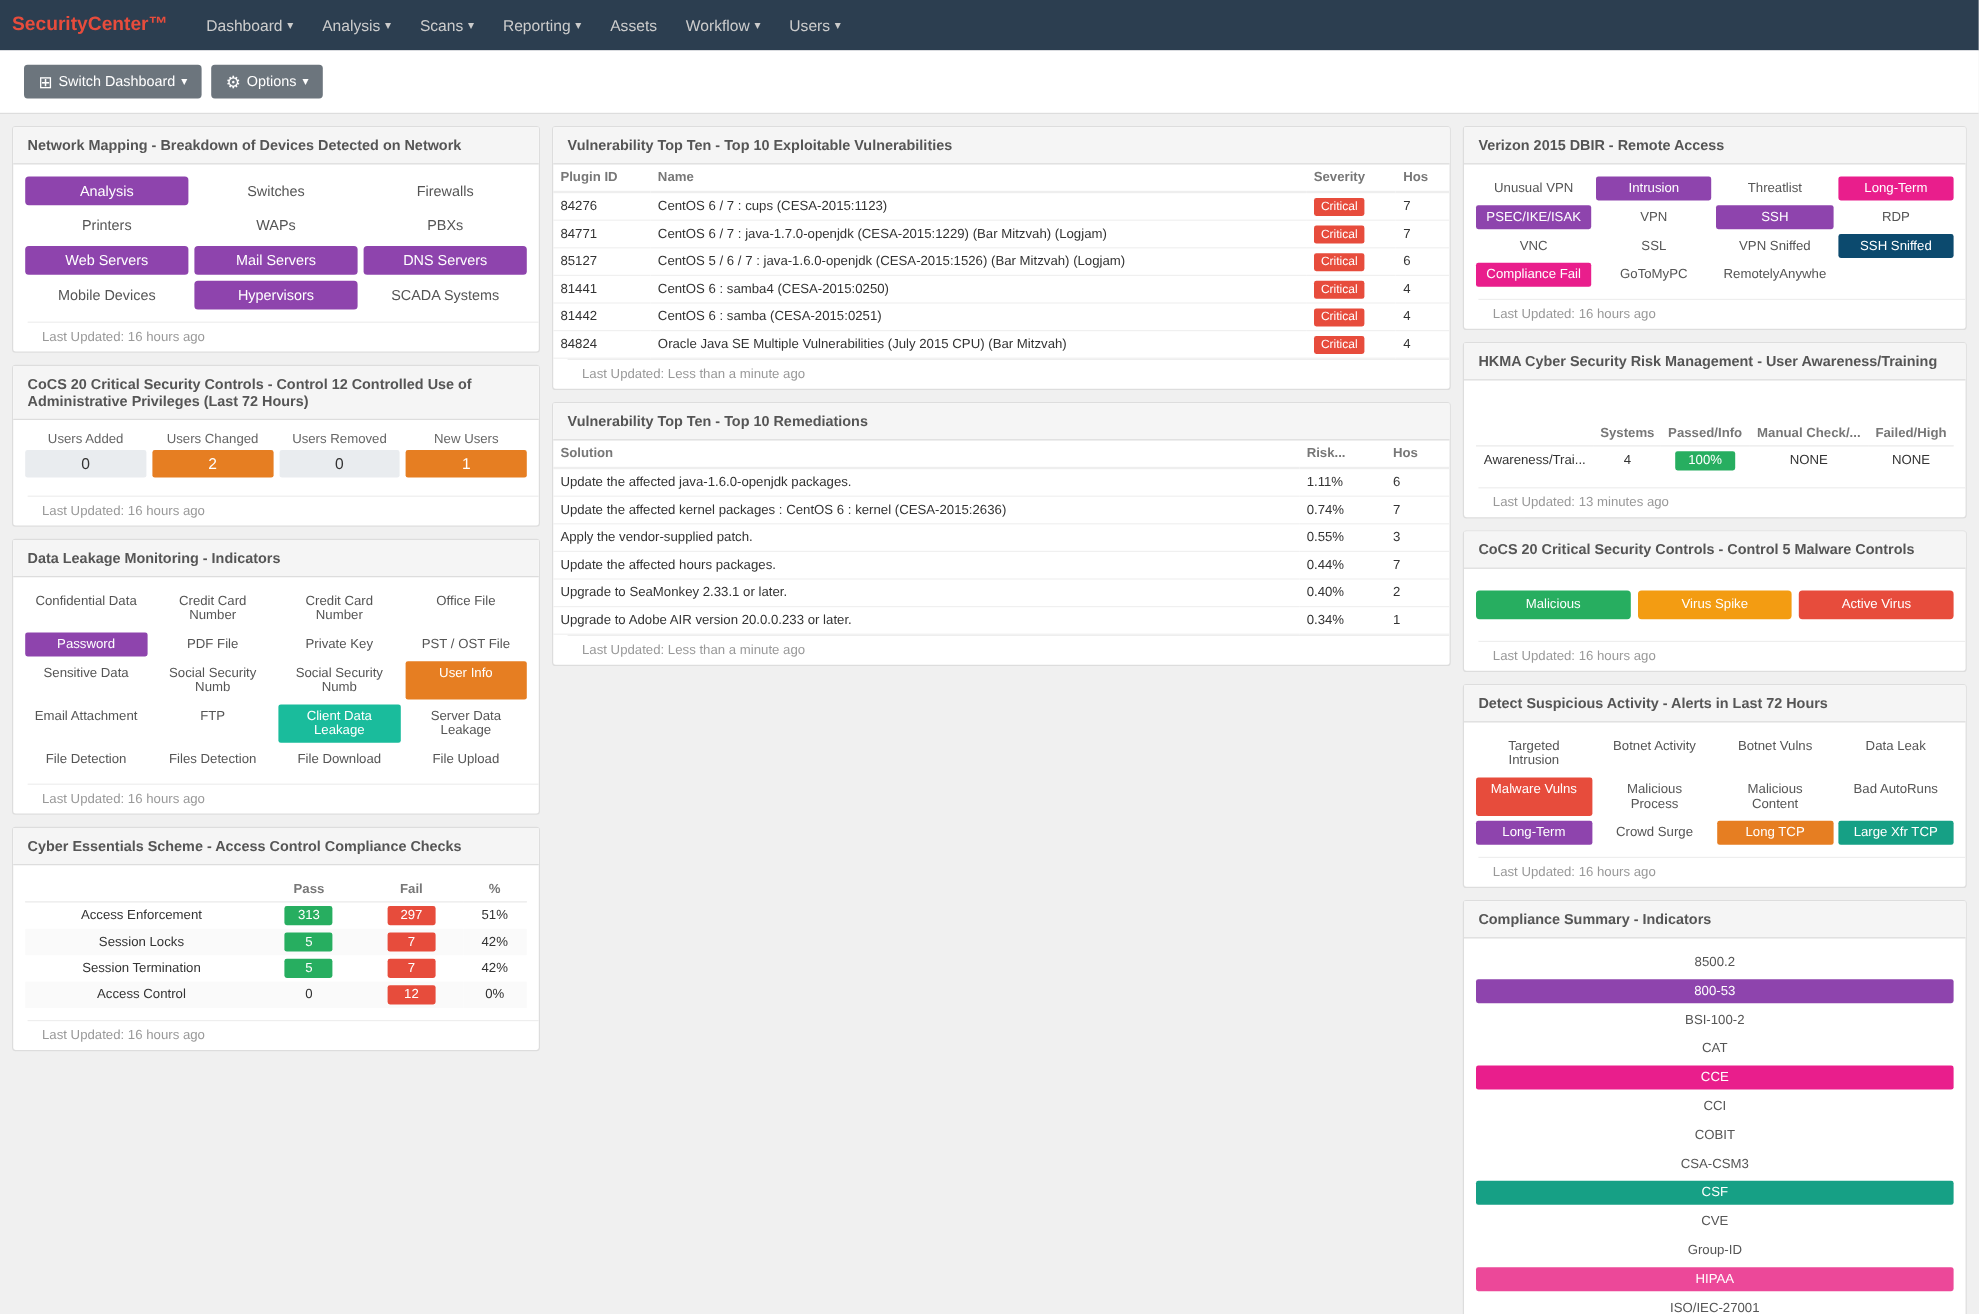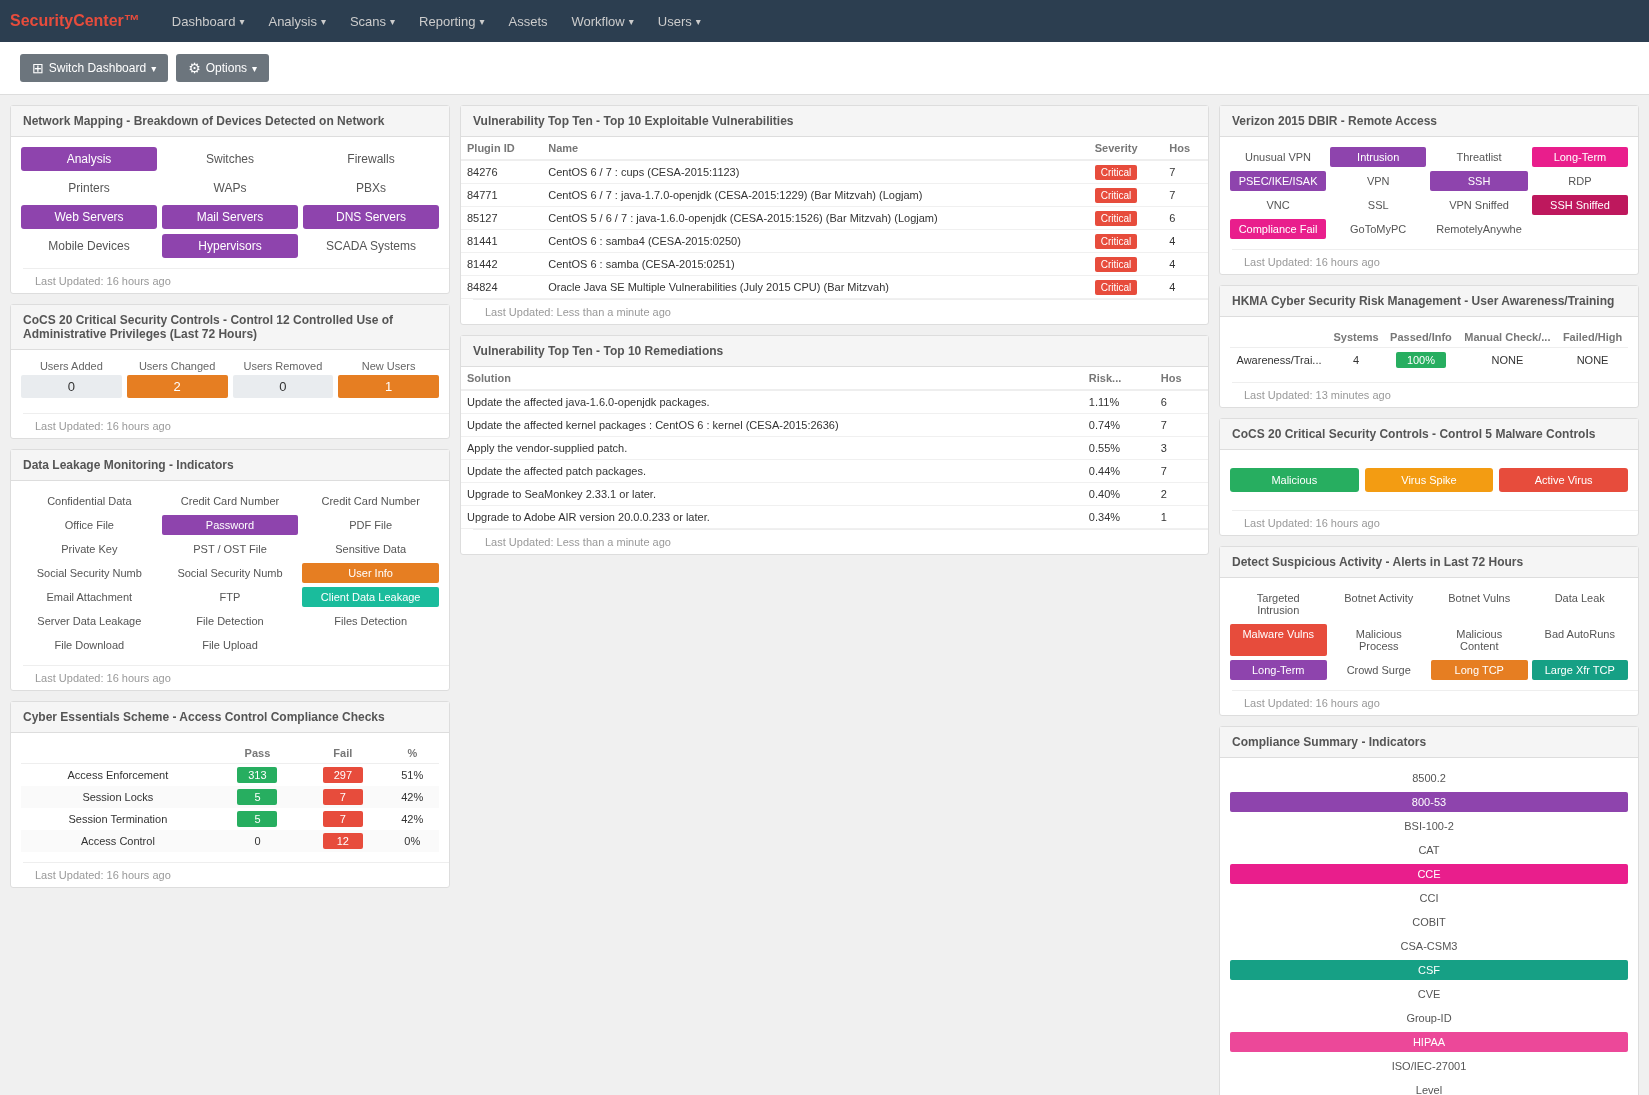--- a/index.html
+++ b/index.html
@@ -116,21 +116,21 @@
     .stat-value {
       text-align: center;
       padding: 4px;
       border-radius: 2px;
       font-size: 13px;
     }
     .stat-neutral { background: #e9ecef; }
     .stat-orange { background: #e67e22; color: #fff; }
     
     
-    .dleak-grid { display: grid; grid-template-columns: 1fr 1fr 1fr; gap: 4px; }
+    .dleak-grid { display: grid; grid-template-columns: 1fr 1fr 1fr 1fr; gap: 4px; }
     .dleak-cell {
       padding: 4px 6px;
       text-align: center;
       font-size: 11px;
       border-radius: 2px;
     }
     .dleak-plain { color: #555; }
     .dleak-purple { background: #8e44ad; color: #fff; }
     .dleak-orange { background: #e67e22; color: #fff; }
     .dleak-cyan { background: #1abc9c; color: #fff; }
@@ -150,24 +150,24 @@
     .badge-critical { background: #e74c3c; color: #fff; padding: 2px 6px; border-radius: 2px; font-size: 10px; white-space: nowrap; }
     
     
     .rem-table { width: 100%; border-collapse: collapse; }
     .rem-table th { font-size: 11px; color: #777; padding: 5px 6px; border-bottom: 2px solid #eee; text-align: left; }
     .rem-table td { font-size: 11px; padding: 5px 6px; border-bottom: 1px solid #f0f0f0; vertical-align: top; }
     .vz-cell { padding: 4px 6px; text-align: center; font-size: 11px; border-radius: 2px; }
     .vz-plain { color: #555; }
     .vz-purple { background: #8e44ad; color: #fff; }
     .vz-magenta { background: #e91e8c; color: #fff; }
-    .vz-teal { background: #be185d; color: #fff; }
-    
-    
-    .awareness-table { width: 100%; border-collapse: collapse; }
+    .vz-teal { background: #0c4a6e; color: #fff; }
+    
+    
+    .awareness-table { width: 100%; border-collapse: collapse; margin-top: 24px; }
     .awareness-table th { font-size: 11px; color: #777; padding: 4px; border-bottom: 1px solid #eee; text-align: center; }
     .awareness-table td { font-size: 11px; padding: 4px; text-align: center; }
     
     
     .malware-grid { display: grid; grid-template-columns: 1fr 1fr 1fr; gap: 6px; margin: 8px 0; }
     .btn-green { background: #27ae60; color: #fff; padding: 6px 8px; text-align: center; border-radius: 3px; font-size: 11px; cursor: pointer; }
     .btn-yellow { background: #f39c12; color: #fff; padding: 6px 8px; text-align: center; border-radius: 3px; font-size: 11px; cursor: pointer; }
     .btn-red-s { background: #e74c3c; color: #fff; padding: 6px 8px; text-align: center; border-radius: 3px; font-size: 11px; cursor: pointer; }
     
     
@@ -446,21 +446,21 @@
               <td>Update the affected kernel packages : CentOS 6 : kernel (CESA-2015:2636)</td>
               <td>0.74%</td>
               <td>7</td>
             </tr>
             <tr>
               <td>Apply the vendor-supplied patch.</td>
               <td>0.55%</td>
               <td>3</td>
             </tr>
             <tr>
-              <td>Update the affected patch packages.</td>
+              <td>Update the affected hours packages.</td>
               <td>0.44%</td>
               <td>7</td>
             </tr>
             <tr>
               <td>Upgrade to SeaMonkey 2.33.1 or later.</td>
               <td>0.40%</td>
               <td>2</td>
             </tr>
             <tr>
               <td>Upgrade to Adobe AIR version 20.0.0.233 or later.</td>

